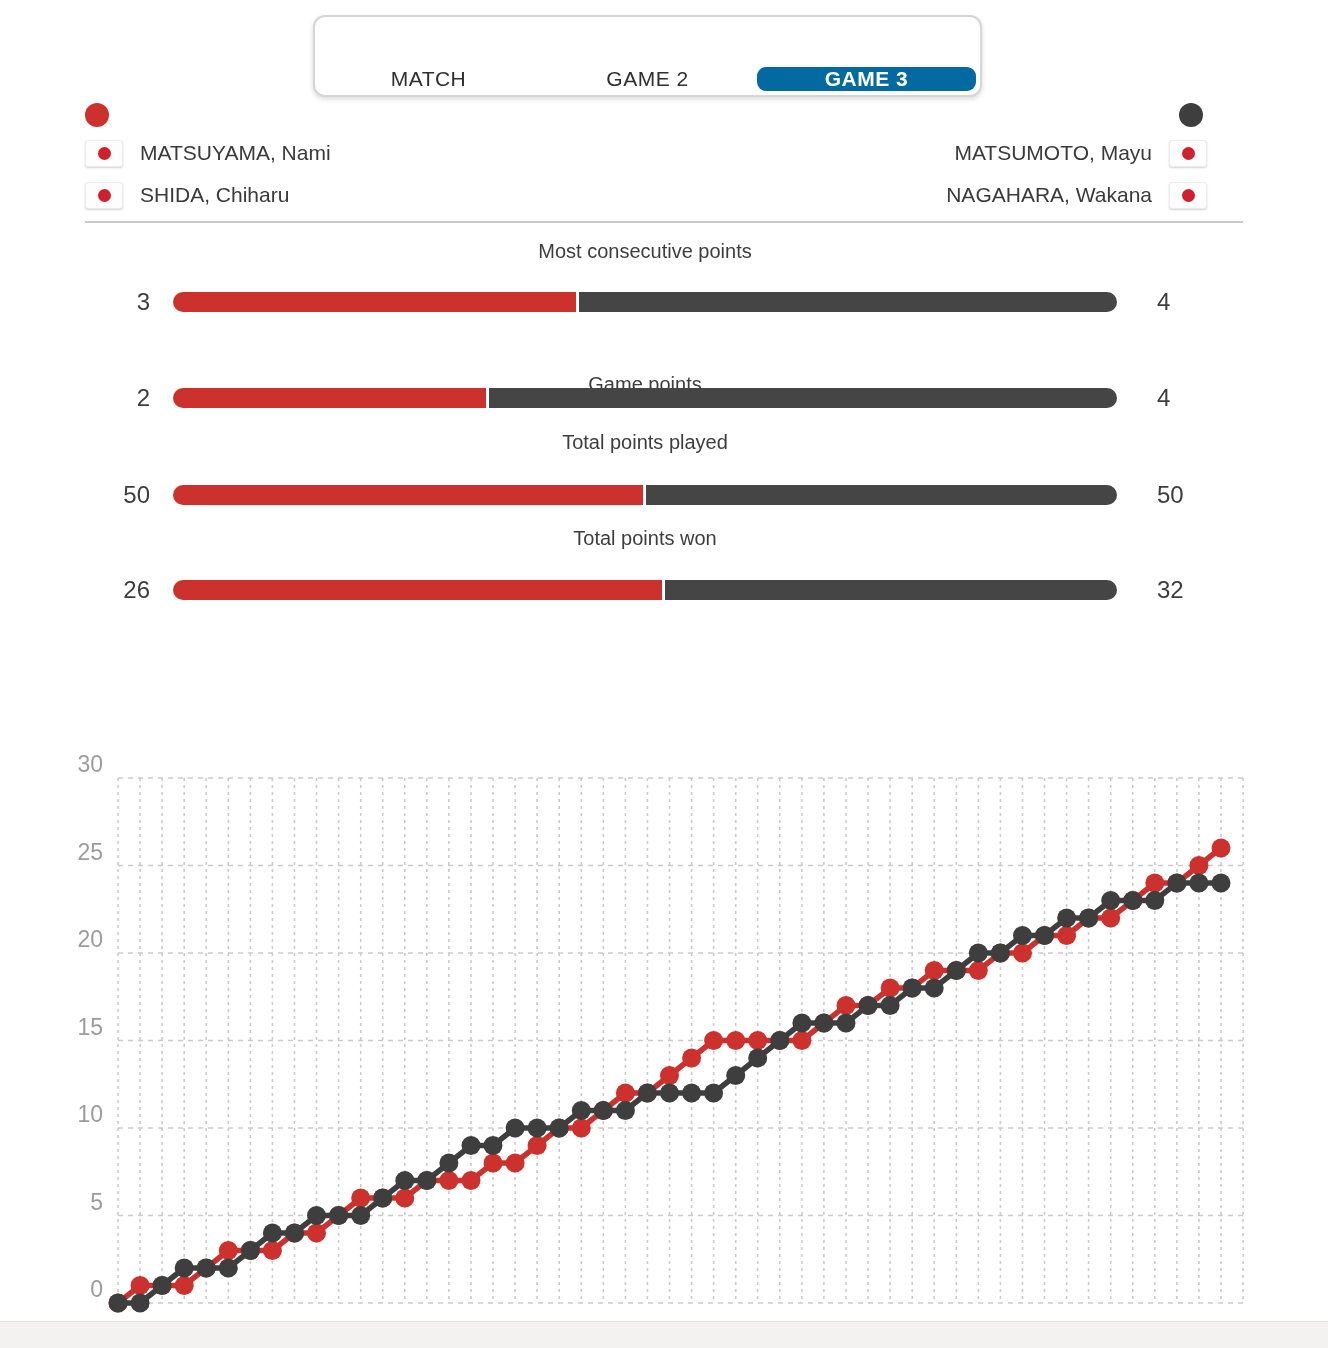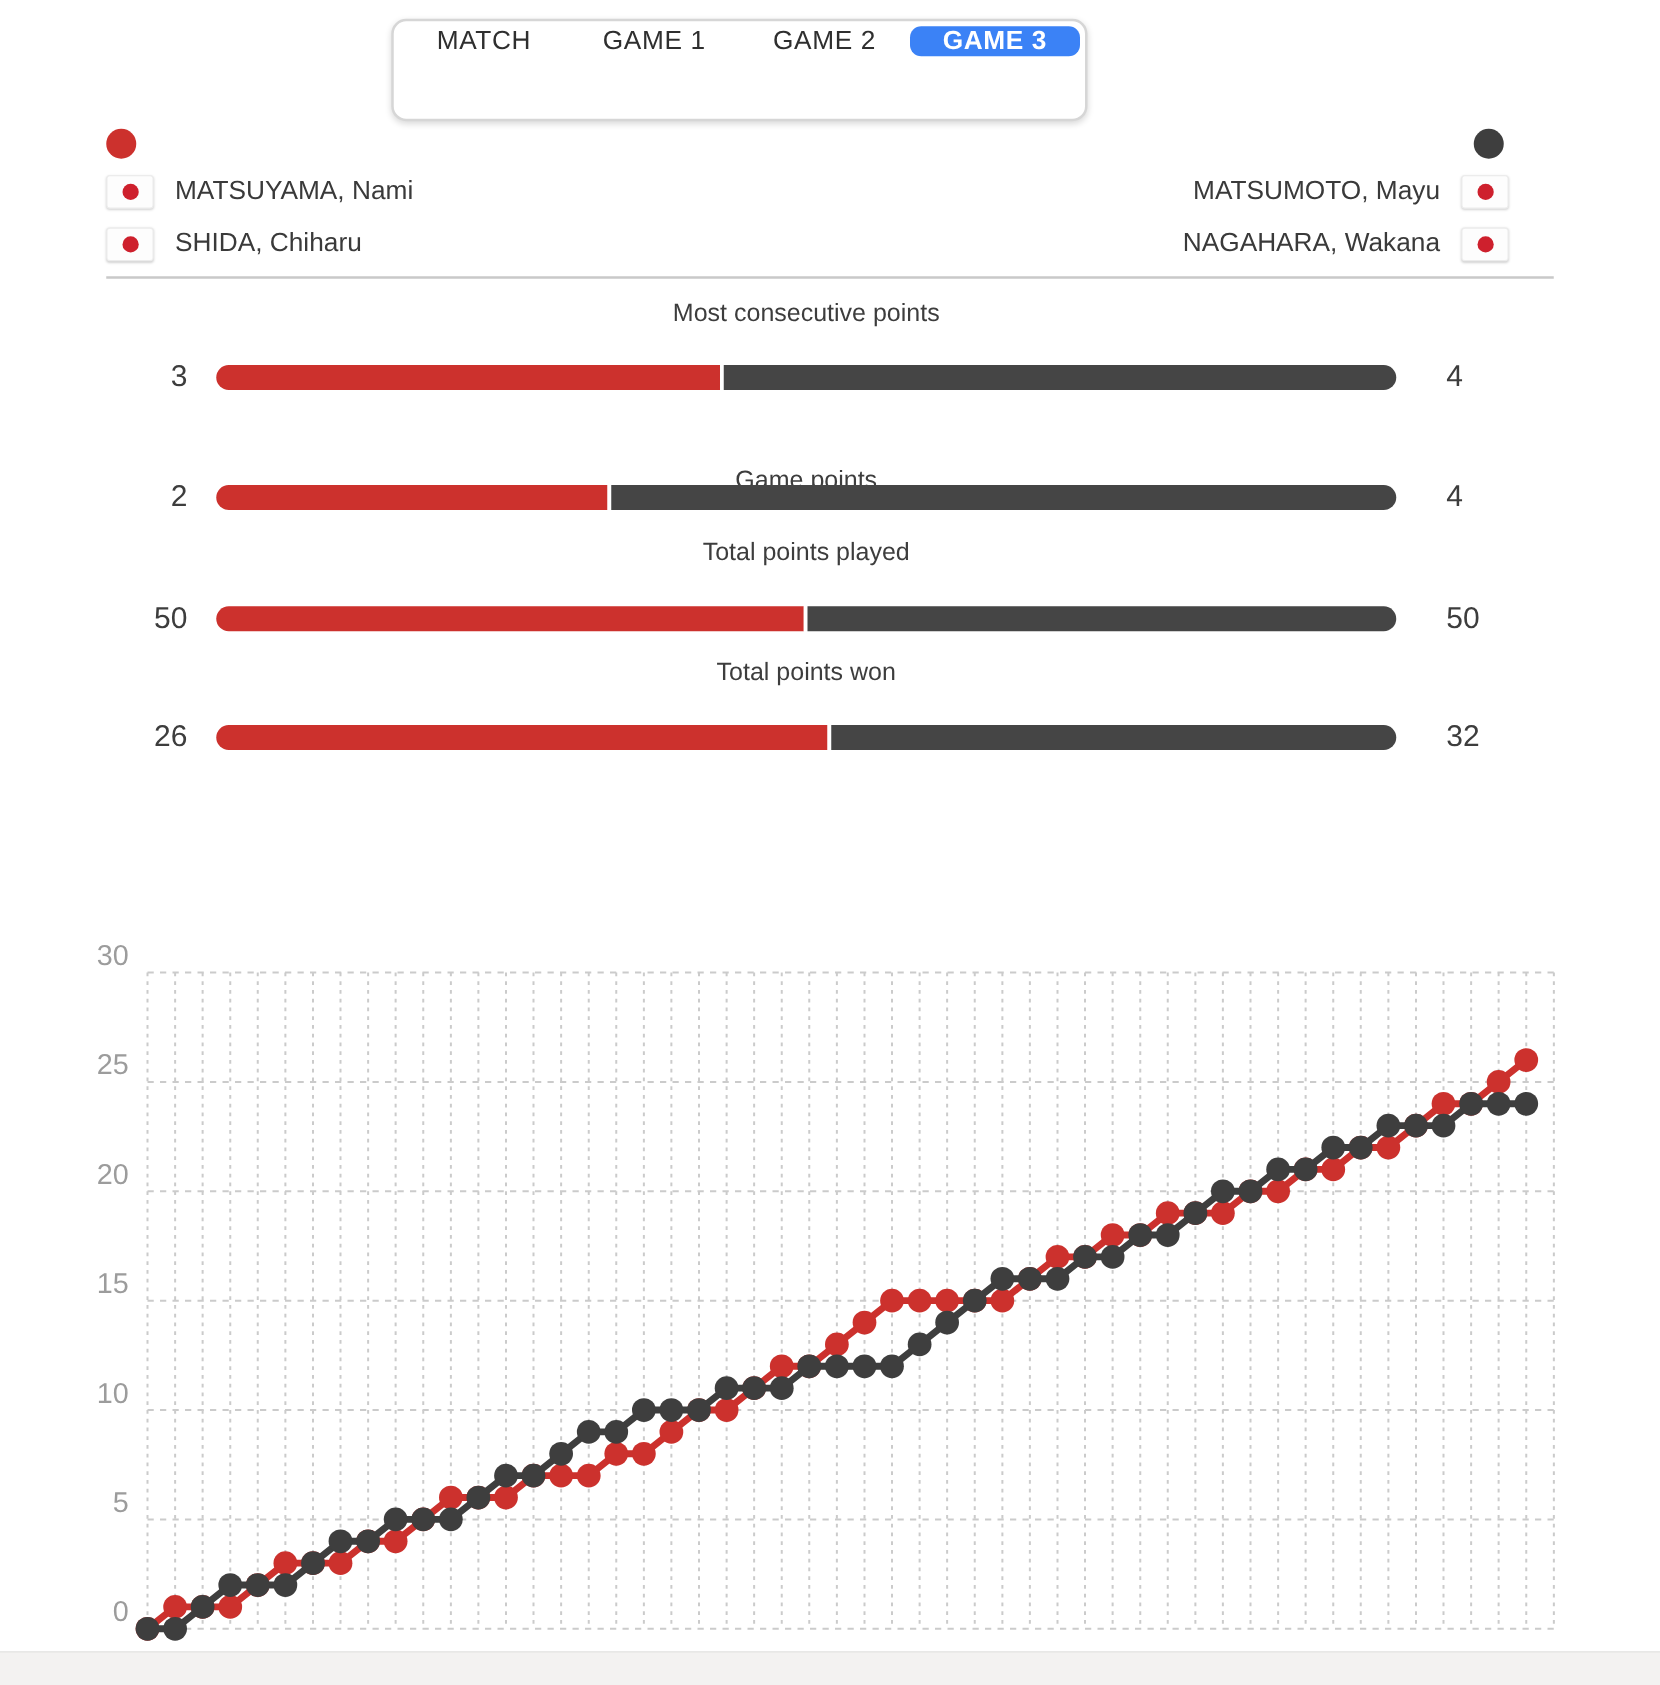--- a/index.html
+++ b/index.html
@@ -1,23 +1,23 @@
 <!DOCTYPE html>
 <html><head>
 <meta charset="utf-8">
 <style>
   * { margin:0; padding:0; box-sizing:border-box; }
   html,body { background:#ffffff; }
   body { font-family:"Liberation Sans", sans-serif; }
   .page { position:relative; width:1328px; height:1348px; background:#ffffff; overflow:hidden; }
 
   
-  .tabbar { position:absolute; left:313px; top:15px; width:557px; height:82px;
+  .tabbar { position:absolute; left:313px; top:15px; width:669px; height:82px;
     background:#ffffff; border:2px solid #d6d6d6; border-radius:12px;
-    box-shadow:0 2px 5px rgba(0,0,0,.15); display:flex; align-items:flex-start; padding:4px; }
+    box-shadow:0 2px 5px rgba(0,0,0,.15); display:flex; align-items:flex-end; padding:4px; }
   .tab { flex:1; display:flex; align-items:center; justify-content:center;
     font-size:21px; color:#2f2f2f; letter-spacing:.5px; cursor:pointer; border-radius:9px; }
   .tab.active { color:#ffffff; font-weight:bold; }
 
   
   .team-dot { position:absolute; width:24px; height:24px; border-radius:50%; }
   .player-row { position:absolute; display:flex; align-items:center; height:28px; }
   .player-row .name { font-size:21px; color:#3a3a3a; }
   .player-row.left .name { margin-left:17px; }
   .player-row.right .name { margin-right:17px; }
@@ -44,23 +44,22 @@
   .footer-strip { position:absolute; left:0; top:1321px; width:1328px; height:27px;
     background:#f3f2f1; border-top:1px solid #e4e3e2; }
 </style>
 </head>
 <body>
 
 <div class="page">
 
   <div class="tabbar">
       <div class="tab">MATCH</div>
-      <div class="tab">GAME 1</div>
       <div class="tab">GAME 2</div>
-      <div class="tab active" style="background: #3b82f6;">GAME 3</div>
+      <div class="tab active" style="background: #0369a1;">GAME 3</div>
     </div>
 
   <span class="team-dot" style="left: 85px; top: 103px; background: rgb(204, 49, 45);"></span>
   <span class="team-dot" style="left: 1179px; top: 103px; background: rgb(62, 62, 62);"></span>
 
   <div id="home-players">
       <div class="player-row left" style="top: 139px; left: 85px;">
         <span class="flag">
           <span class="sun" style="background: rgb(206, 32, 45);"></span>
         </span>

